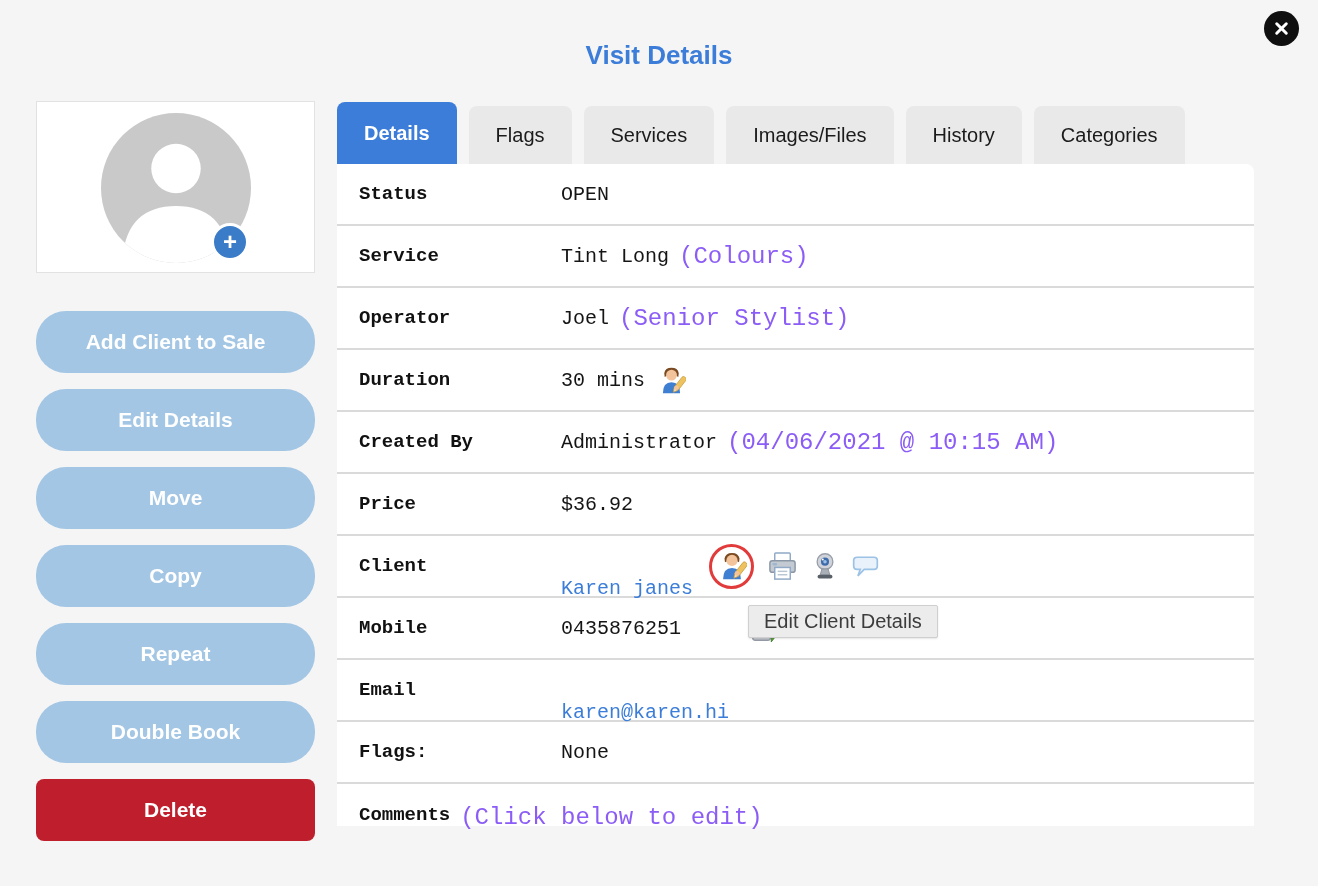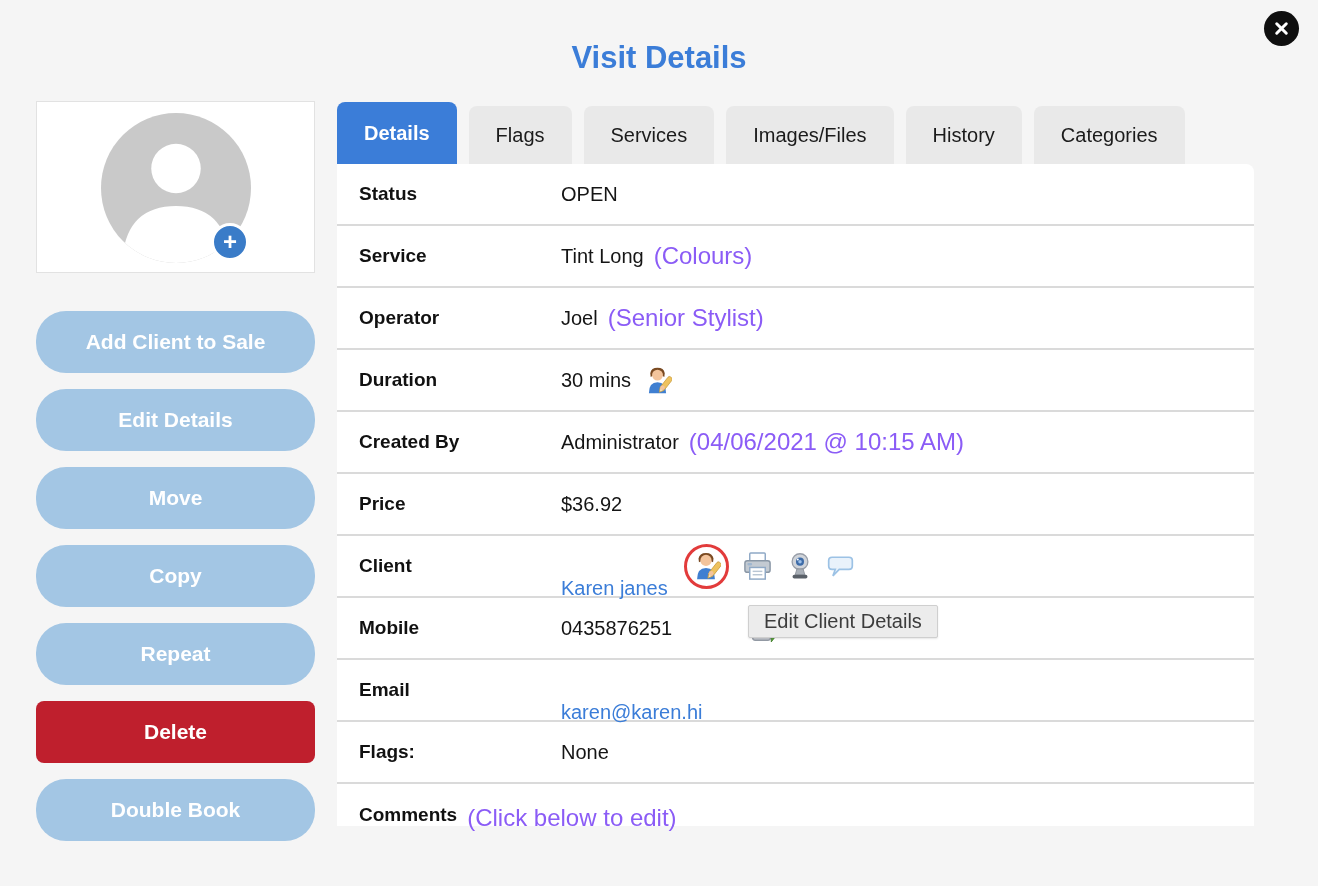--- a/index.html
+++ b/index.html
@@ -8,21 +8,21 @@
     position:relative;
     background:#f5f5f5;
     font-family:"Liberation Sans", sans-serif;
     overflow:hidden;
     color:#151515;
   }
 
   
   .modal-title {
     position:absolute; top:40px; left:0; width:100%;
-    text-align:center; font-size:31px; font-weight:bold; color:#3b7dd8;
+    text-align:center; font-size:26px; font-weight:bold; color:#3b7dd8;
   }
   .close-btn {
     position:absolute; top:11px; left:1264px; width:35px; height:35px;
     border-radius:50%; background:#0f0f0f;
     display:flex; align-items:center; justify-content:center; cursor:pointer;
   }
 
   
   .left-col { position:absolute; left:36px; top:101px; width:279px; }
   .avatar-card {
@@ -55,21 +55,21 @@
   .tab {
     height:58px; padding:0 27px; display:flex; align-items:center;
     font-size:20px; background:#e9e9e9; color:#1b1b1b;
     border-radius:8px 8px 0 0; cursor:pointer; white-space:nowrap;
   }
   .tab.active { height:62px; background:#3b7dd8; color:#ffffff; font-weight:bold; }
 
   
   .details-table {
     position:absolute; left:337px; top:164px; width:917px; height:662px;
-    background:#ffffff; border-top-right-radius:8px;
+    background:#ffffff; border-top-right-radius:8px;font-family:Liberation Mono, monospace;
   }
   .row {
     height:62px; border-bottom:2px solid #dadada;
     display:flex; align-items:center;
   }
   .row-label {
     width:224px; padding-left:22px; flex-shrink:0;
     font-weight:bold; font-size:19px; color:#111111;
   }
   .row-value { font-size:20px; display:flex; align-items:center; }
@@ -164,22 +164,22 @@
     </div>
     <div class="plus-btn">
       <span>+</span>
     </div>
   </div>
   <div class="action-btn blue">Add Client to Sale</div>
   <div class="action-btn blue">Edit Details</div>
   <div class="action-btn blue">Move</div>
   <div class="action-btn blue">Copy</div>
   <div class="action-btn blue">Repeat</div>
+  <div class="action-btn blue">Double Book</div>
   <div class="action-btn red">Delete</div>
-  <div class="action-btn blue">Double Book</div>
 </div>
 
 <div class="tabs">
   <div class="tab active">Details</div>
   <div class="tab">Flags</div>
   <div class="tab">Services</div>
   <div class="tab">Images/Files</div>
   <div class="tab">History</div>
   <div class="tab">Categories</div>
 </div>

